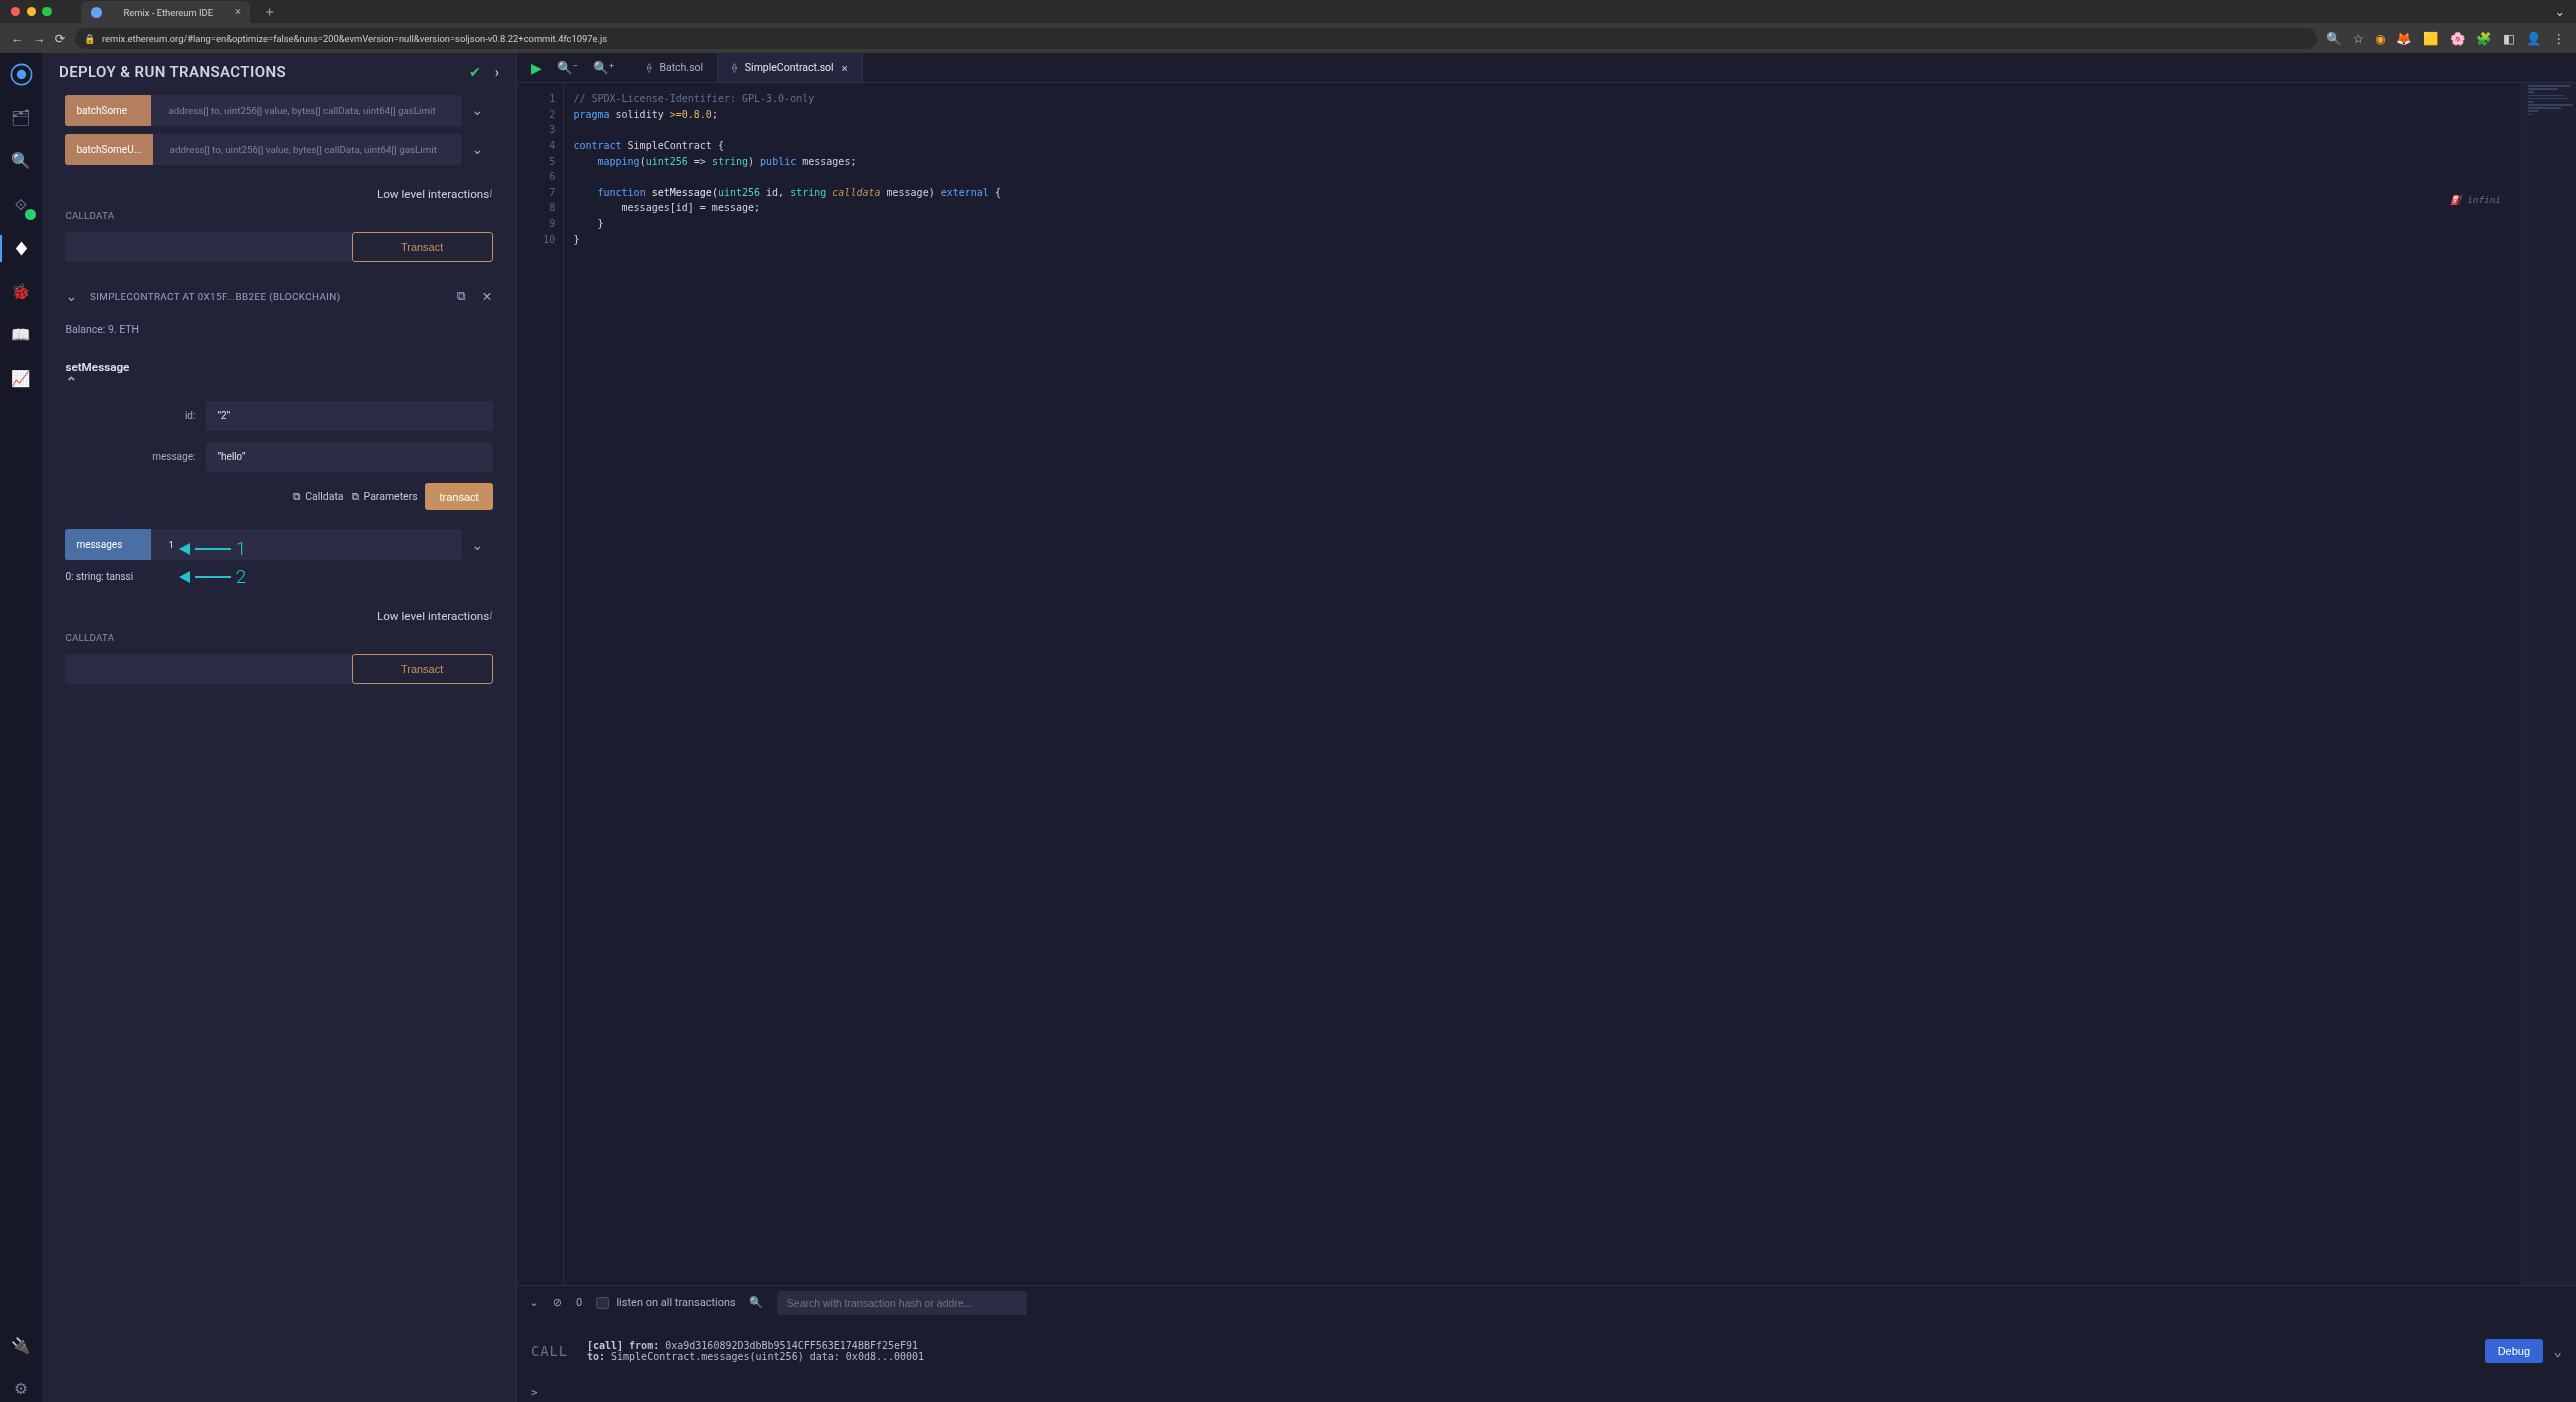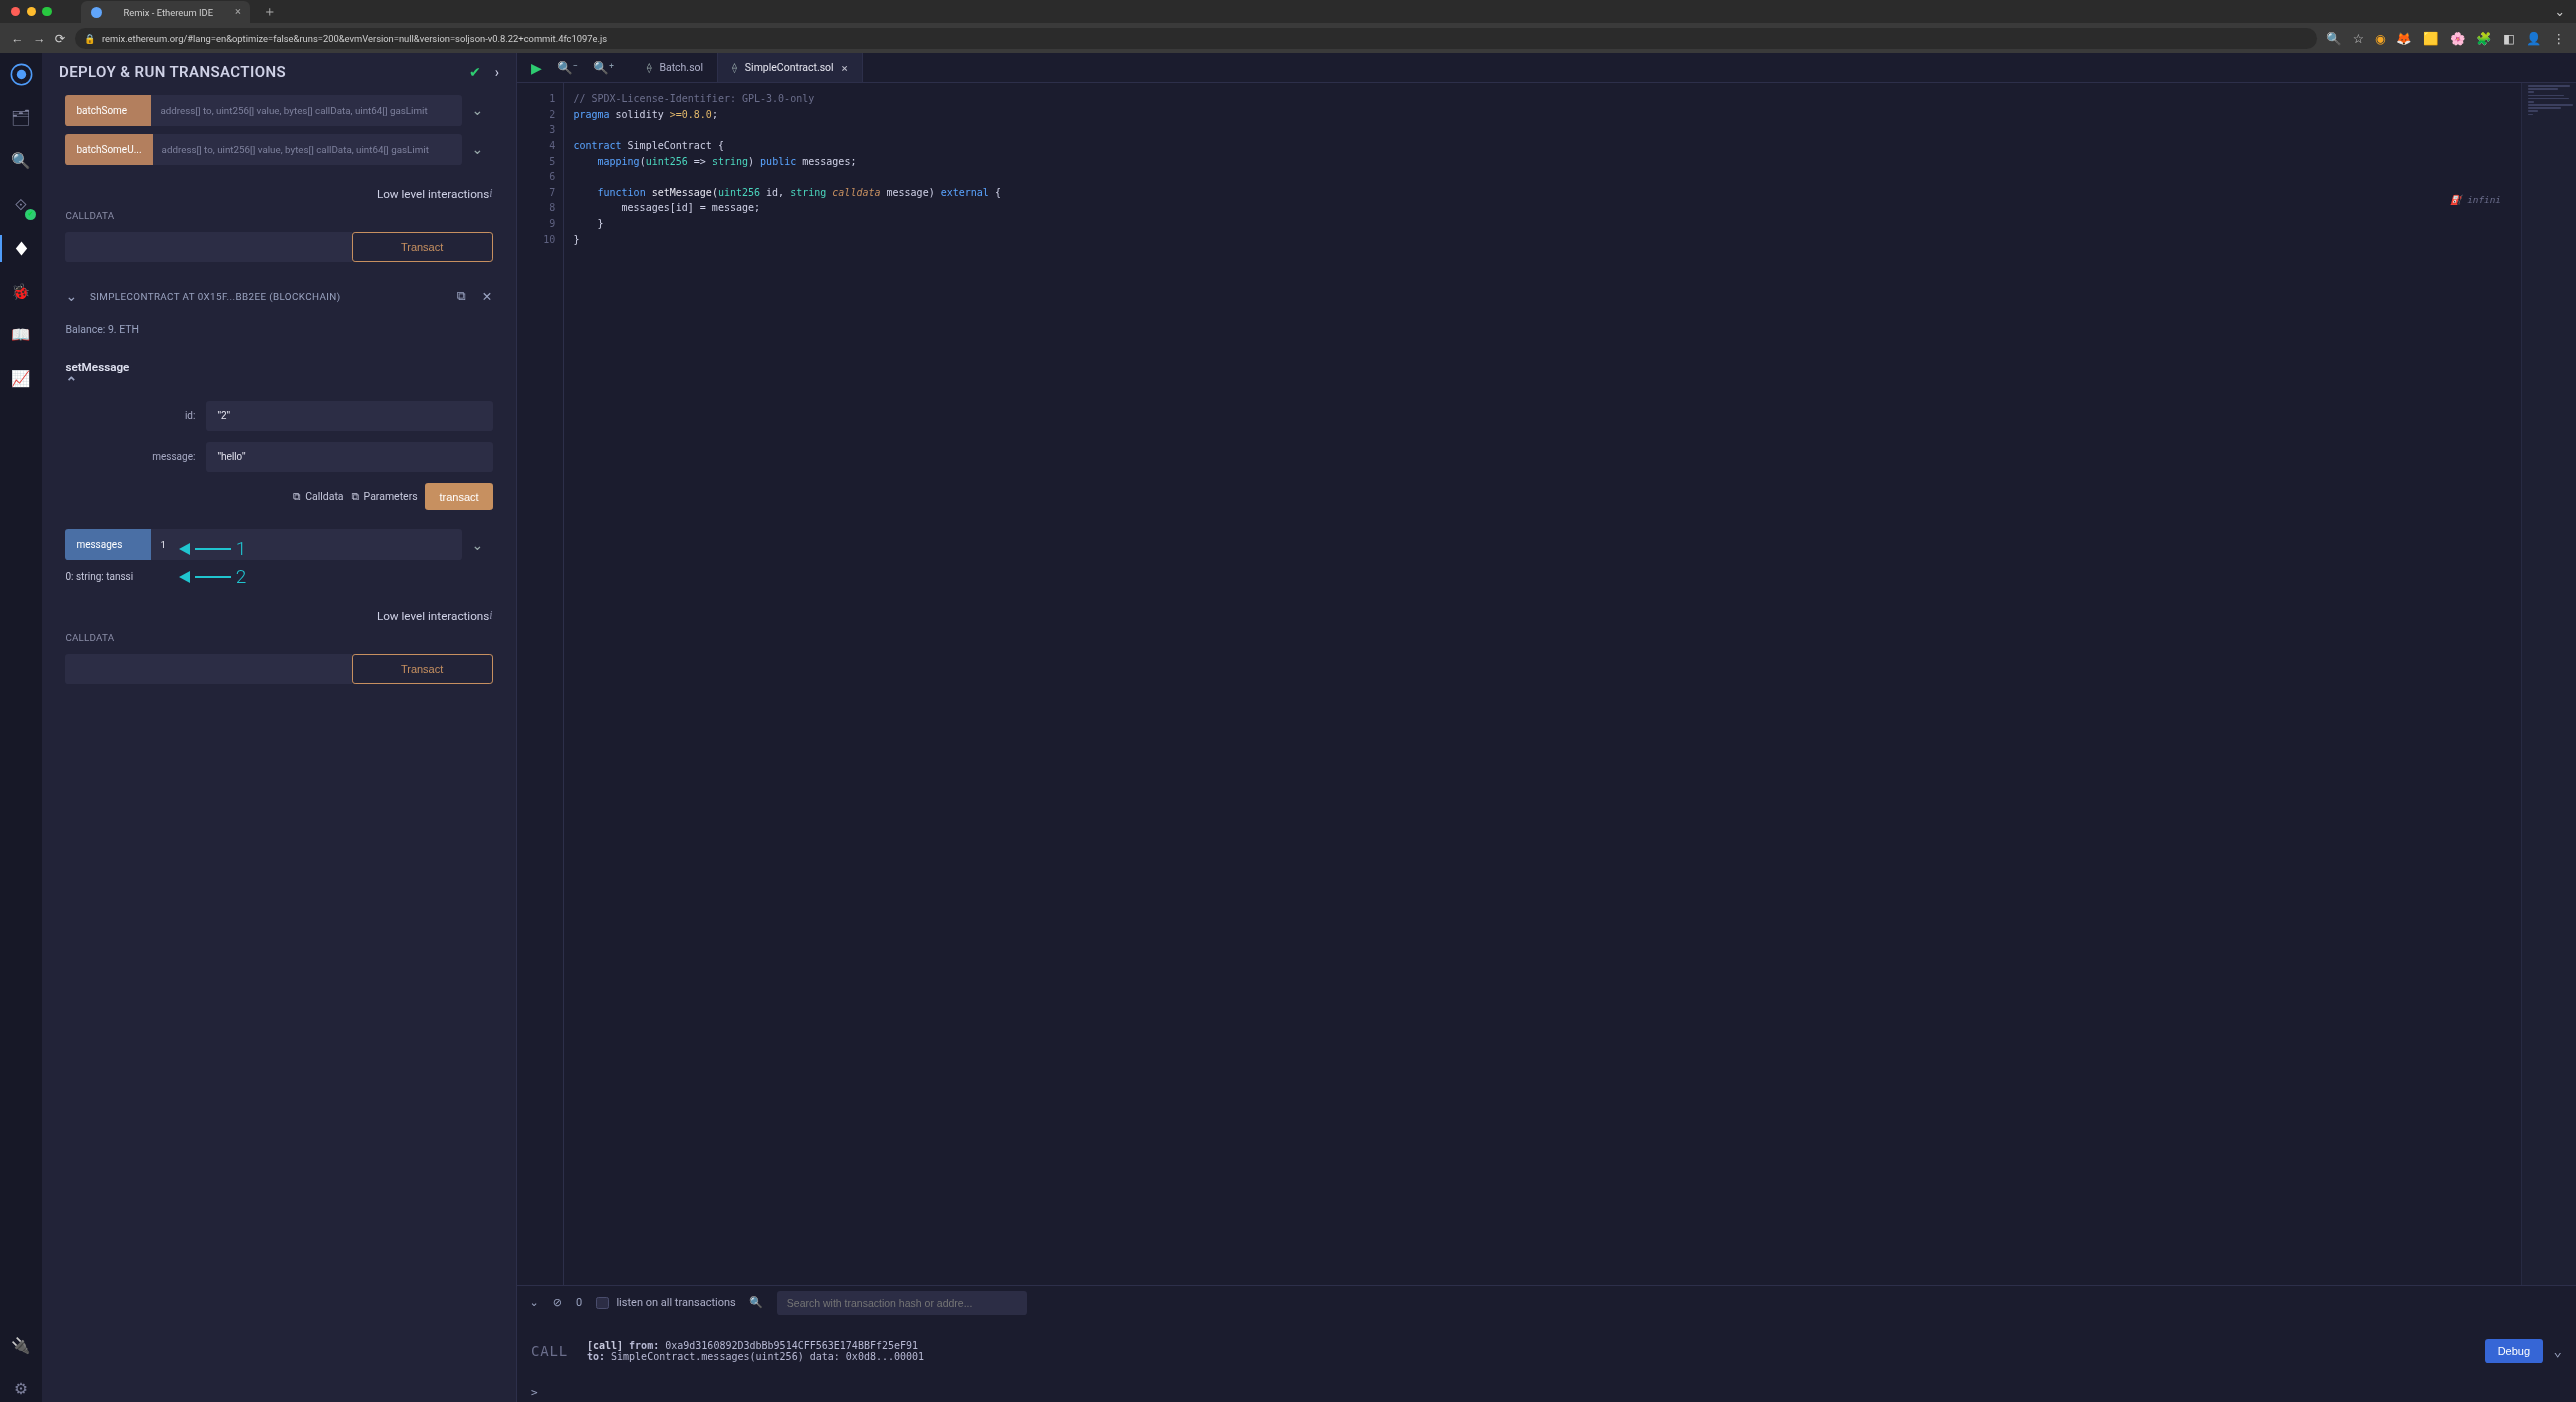--- a/index.html
+++ b/index.html
@@ -124,21 +124,21 @@
     display:flex; align-items:center;
     cursor:pointer;
     min-width:86px;
   }
   .fn-orange { background:#b37f5e; }
   .fn-blue   { background:#4a6fa5; }
   .fn-args {
     flex:1; height:31px;
     background:#2c2d45;
     display:flex; align-items:center;
-    padding:0 9px;
+    padding:0 17px;
     color:#7e819d; font-size:9.8px;
     border-top-right-radius:3.1px; border-bottom-right-radius:3.1px;
   }
   .fn-expand {
     color:#9aa; font-size:14px; padding:0 9.4px; cursor:pointer;
   }
 
   .section-title {
     margin-top:22px;
     color:#cfd1e6; font-size:11.7px;

